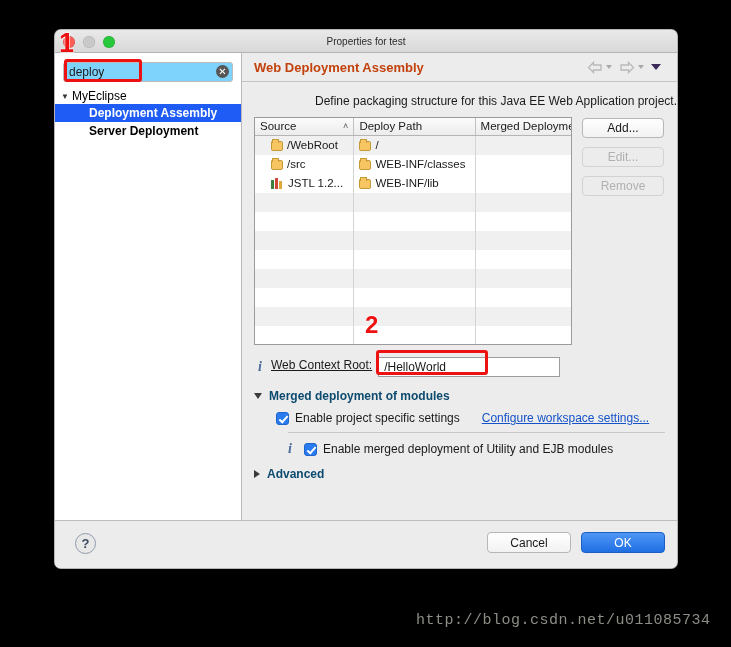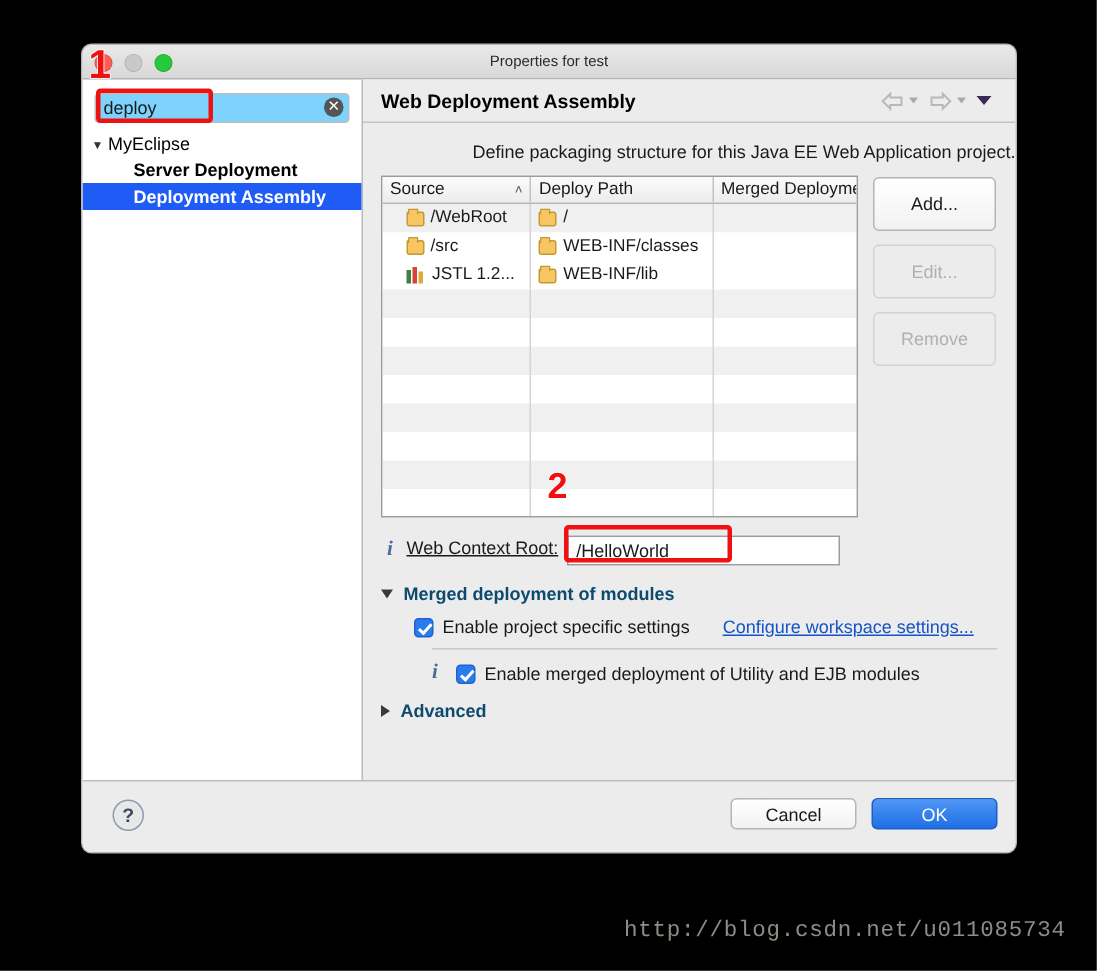--- a/index.html
+++ b/index.html
@@ -94,21 +94,21 @@
     display: flex; flex-direction: column;
     position: relative;
   }
   #page-header {
     height: 29px;
     display: flex; align-items: center;
     padding: 0 12px 0 12px;
     border-bottom: 1px solid #c4c4c4;
     background: #ececec;
   }
-  #page-title { font-size: 13px; font-weight: bold; color: #000000; flex: 1; }
+  #page-title { font-size: 13px; font-weight: bold; color: #c2410c; flex: 1; }
   #nav-icons { display: flex; align-items: center; gap: 3px; }
   .nav-arrow { width: 16px; height: 13px; }
   .nav-caret {
     width: 0; height: 0;
     border-left: 3.5px solid transparent;
     border-right: 3.5px solid transparent;
     border-top: 4px solid #a9a9a9;
     margin-right: 4px;
   }
   .nav-caret.dark { border-top-color: #3a2a5a; border-left-width: 5px; border-right-width: 5px; border-top-width: 6px; }
@@ -170,21 +170,21 @@
   .licon i:nth-child(2){ left:4px; height:11px; background:#d2453a; }
   .licon i:nth-child(3){ left:8px; height:8px; background:#e0a93c; }
 
   
   #side-btns { padding-left: 10px; display: flex; flex-direction: column; gap: 9px; padding-top: 1px; }
   .btn {
     font-family: "Liberation Sans", sans-serif;
     font-size: 12px; color: #1a1a1a;
     background: linear-gradient(#ffffff,#f2f2f2);
     border: 1px solid #b6b6b6; border-radius: 4px;
-    height: 36px; min-width: 82px; padding: 0 8px;
+    height: 20px; min-width: 82px; padding: 0 8px;
     cursor: pointer; line-height: 18px;
   }
   .btn.disabled { color: #b0b0b0; background: #ececec; border-color: #d2d2d2; cursor: default; }
 
   
   #ctxroot { display: flex; align-items: center; padding: 12px 0 0 12px; }
   .infoicon {
     font-family: "Liberation Serif", serif;
     font-style: italic; font-weight: bold;
     color: #4a6a9a; font-size: 14px;
@@ -298,25 +298,25 @@
       <div id="search-wrap">
         <input id="search-input" type="text" value="deploy" style="">
         <div id="search-clear">✕</div>
       </div>
 
       <div id="tree">
         <div class="tree-root">
           <span class="tw">▼</span>
           <span>MyEclipse</span>
         </div>
+        <div class="tree-child selected">
+          <span>Deployment Assembly</span>
+        </div>
         <div class="tree-child">
           <span>Server Deployment</span>
-        </div>
-        <div class="tree-child selected">
-          <span>Deployment Assembly</span>
         </div>
       </div>
     </div>
 
     <div id="right">
 
       <div id="page-header">
         <div id="page-title">Web Deployment Assembly</div>
         <div id="nav-icons">
           <svg class="nav-arrow" viewBox="0 0 16 13">

